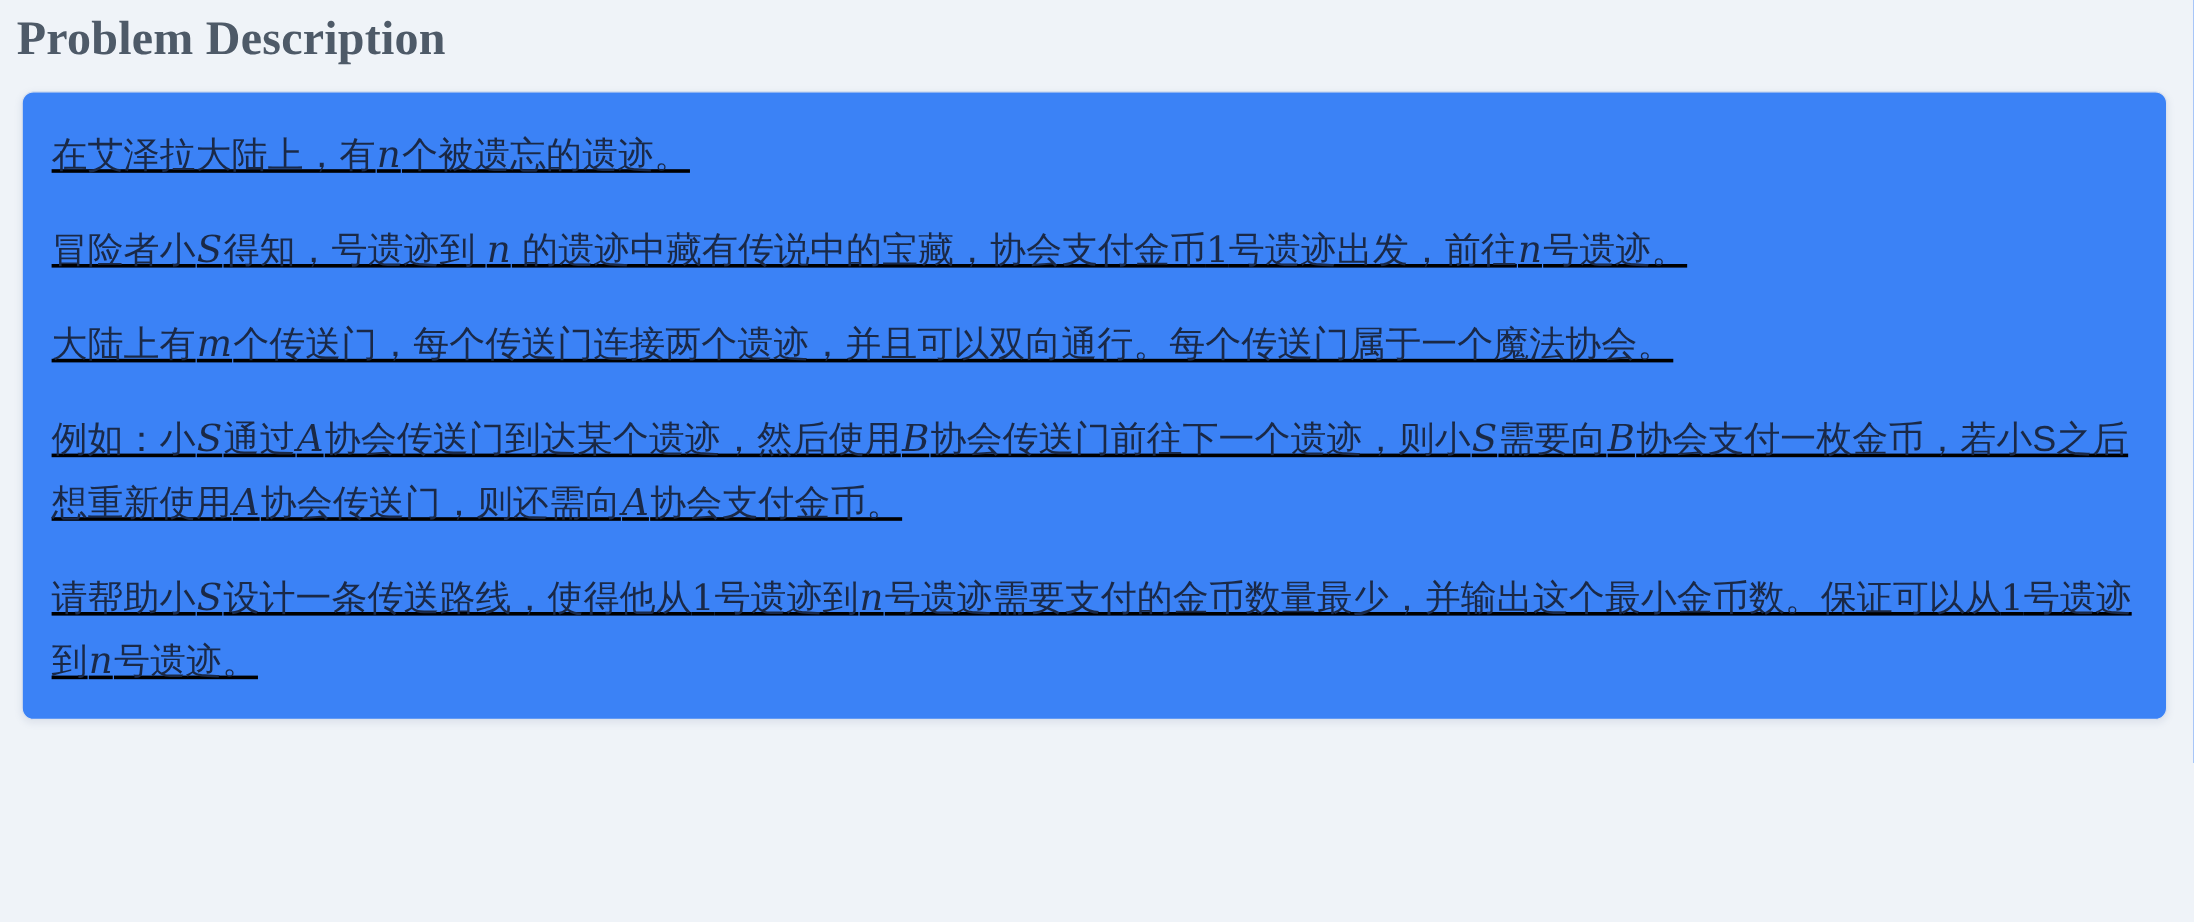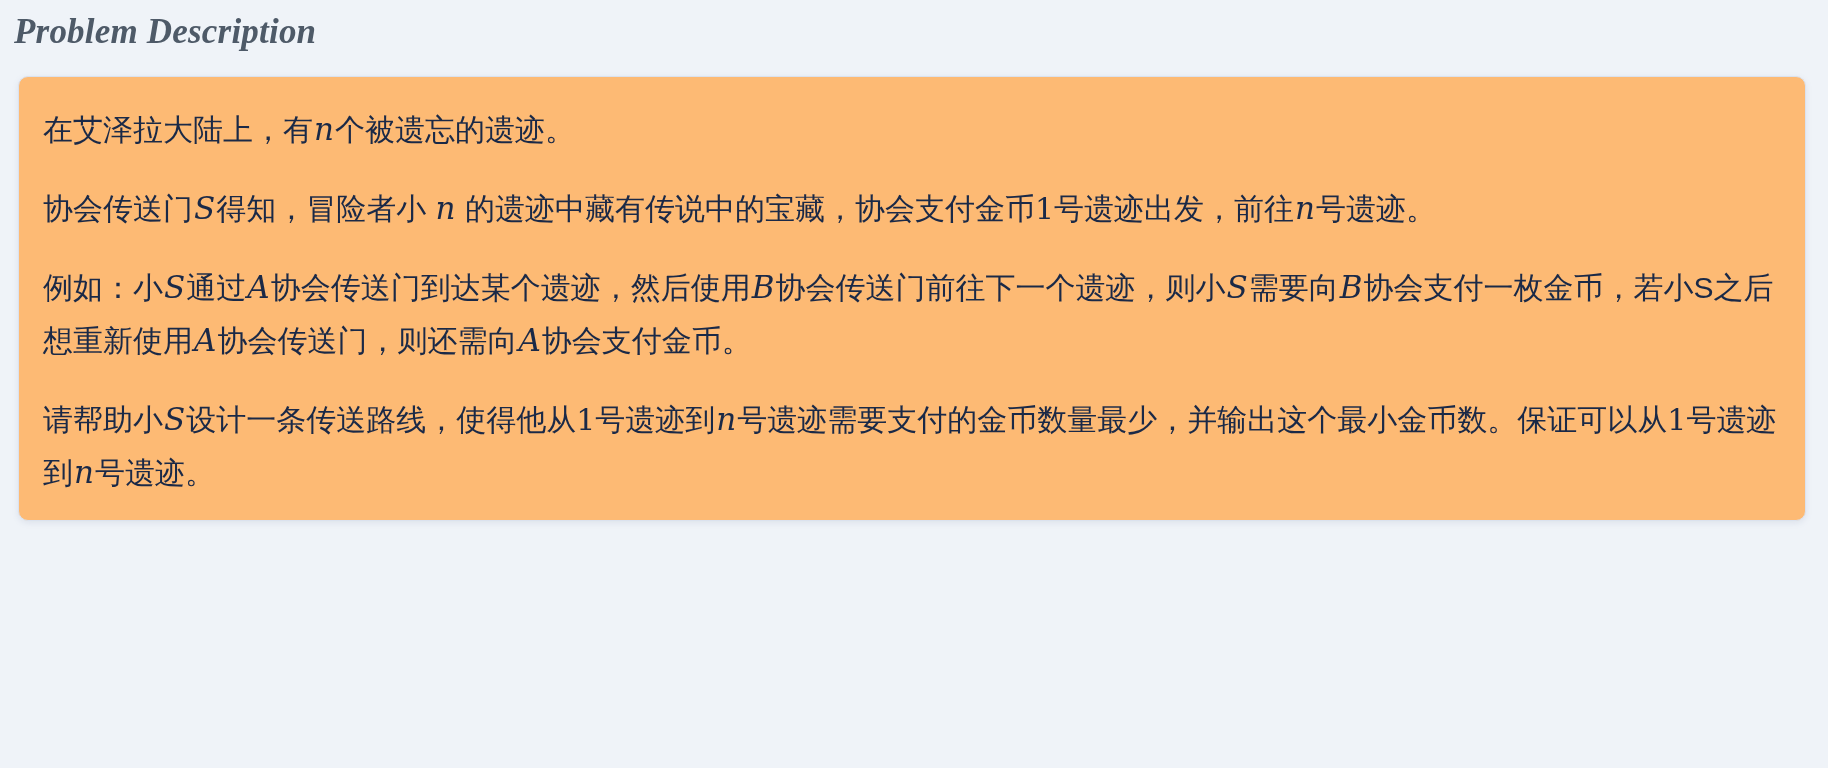--- a/index.html
+++ b/index.html
@@ -10,34 +10,34 @@
     width: 1828px;
     height: 768px;
     background: #eff3f8;
     font-family: "Liberation Sans", "DejaVu Sans", sans-serif;
     overflow: hidden;
   }
   .page-title {
     margin: 12px 4px 0 14px;
     font-family: "Liberation Serif", "DejaVu Serif", serif;
     font-weight: 700;
-    font-size: 35px;
+    font-size: 40px;
     line-height: 40px;
     color: #4e5a68;
     letter-spacing: 0.2px;
-    font-style: italic;
   }
   .card {
     margin: 24px 22px 0 18px;
-    background: #fdba74;
+    background: #3b82f6;
     border: 1px solid #dbe2ee;
     border-radius: 10px;
     padding: 26px 24px 21px 24px;
     box-shadow: 0 2px 6px rgba(110, 130, 165, 0.14);
     box-sizing: border-box;
+    text-decoration: underline;
   }
   .card p {
     margin: 0 0 26px 0;
     font-size: 30px;
     line-height: 52px;
     color: #1a2947;
   }
   .card p:last-child {
     margin-bottom: 0;
   }
@@ -53,17 +53,18 @@
   }
 </style>
 </head>
 <body>
 
 <h1 class="page-title">Problem Description</h1>
 
 <div class="card">
   <div id="paragraphs">
       <p><span class="seg-text">在艾泽拉大陆上，有</span><span class="seg-math">n</span><span class="seg-text">个被遗忘的遗迹。</span></p>
-      <p><span class="seg-text">协会传送门</span><span class="seg-math">S</span><span class="seg-text">得知，冒险者小 </span><span class="seg-math">n</span><span class="seg-text"> 的遗迹中藏有传说中的宝藏，协会支付金币</span><span class="seg-num">1</span><span class="seg-text">号遗迹出发，前往</span><span class="seg-math">n</span><span class="seg-text">号遗迹。</span></p>
+      <p><span class="seg-text">冒险者小</span><span class="seg-math">S</span><span class="seg-text">得知，号遗迹到 </span><span class="seg-math">n</span><span class="seg-text"> 的遗迹中藏有传说中的宝藏，协会支付金币</span><span class="seg-num">1</span><span class="seg-text">号遗迹出发，前往</span><span class="seg-math">n</span><span class="seg-text">号遗迹。</span></p>
+      <p><span class="seg-text">大陆上有</span><span class="seg-math">m</span><span class="seg-text">个传送门，每个传送门连接两个遗迹，并且可以双向通行。每个传送门属于一个魔法协会。</span></p>
       <p><span class="seg-text">例如：小</span><span class="seg-math">S</span><span class="seg-text">通过</span><span class="seg-math">A</span><span class="seg-text">协会传送门到达某个遗迹，然后使用</span><span class="seg-math">B</span><span class="seg-text">协会传送门前往下一个遗迹，则小</span><span class="seg-math">S</span><span class="seg-text">需要向</span><span class="seg-math">B</span><span class="seg-text">协会支付一枚金币，若小S之后想重新使用</span><span class="seg-math">A</span><span class="seg-text">协会传送门，则还需向</span><span class="seg-math">A</span><span class="seg-text">协会支付金币。</span></p>
       <p><span class="seg-text">请帮助小</span><span class="seg-math">S</span><span class="seg-text">设计一条传送路线，使得他从</span><span class="seg-num">1</span><span class="seg-text">号遗迹到</span><span class="seg-math">n</span><span class="seg-text">号遗迹需要支付的金币数量最少，并输出这个最小金币数。保证可以从</span><span class="seg-num">1</span><span class="seg-text">号遗迹到</span><span class="seg-math">n</span><span class="seg-text">号遗迹。</span></p>
     </div>
 </div>
 
 </body></html>

